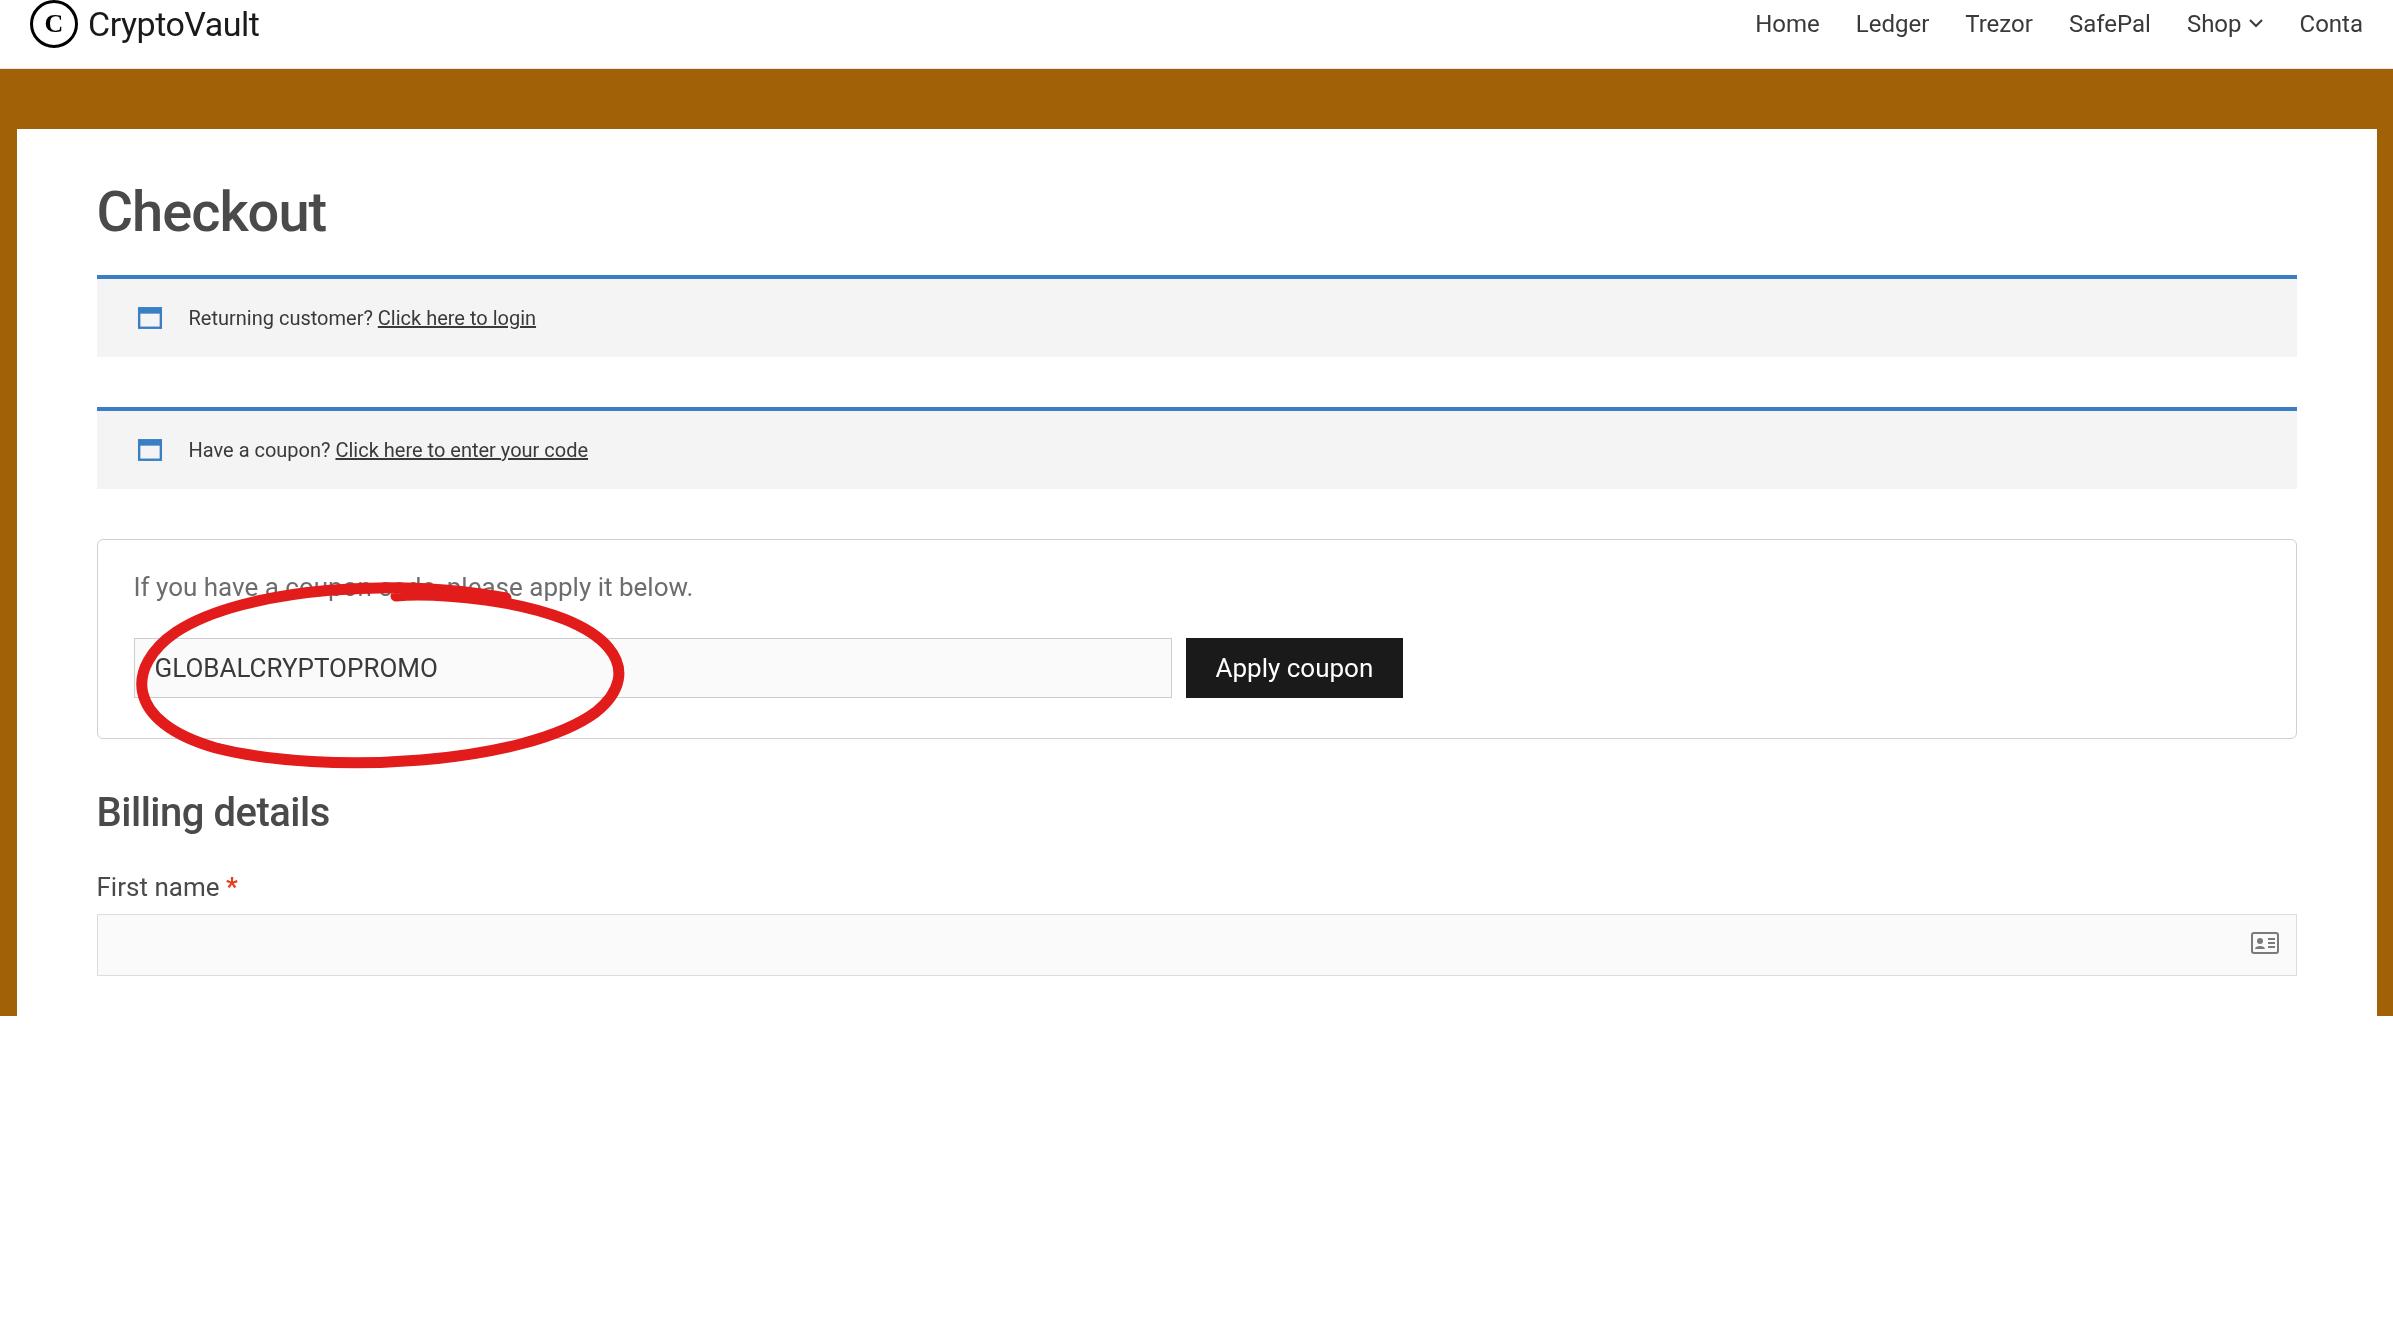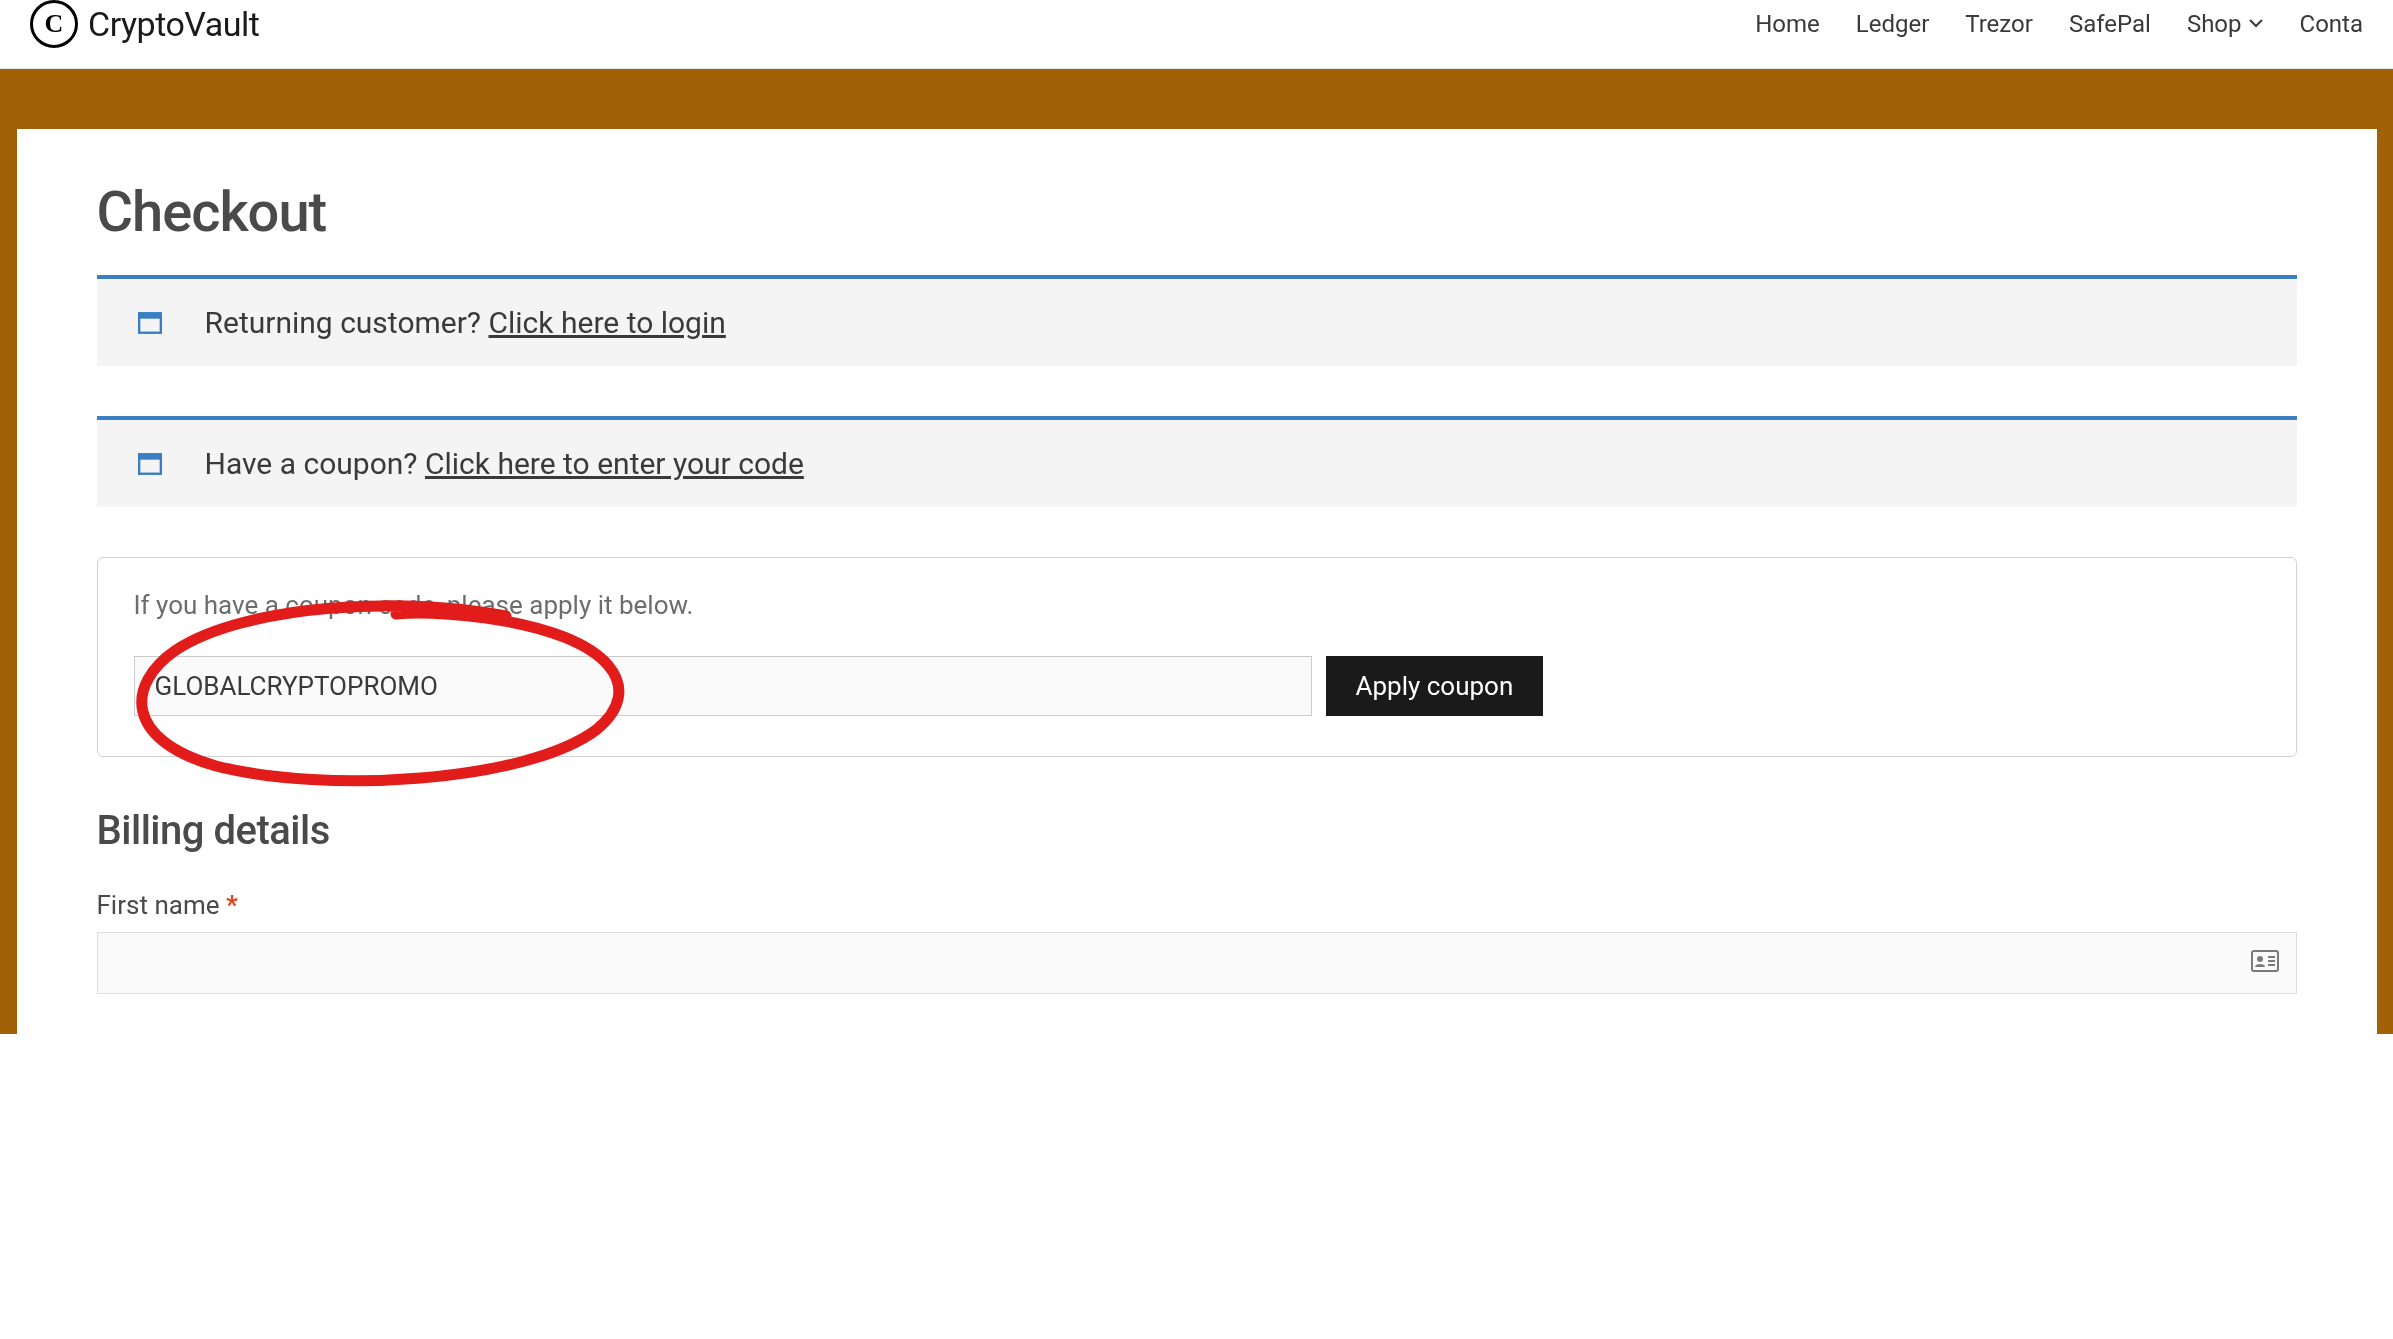--- a/index.html
+++ b/index.html
@@ -74,23 +74,23 @@
     color: #4a4a4a;
     margin-bottom: 30px;
     letter-spacing: -1px;
   }
   .notice {
     border-top: 4px solid #3a7fc4;
     background: #f4f4f4;
     padding: 26px 40px;
     display: flex;
     align-items: center;
-    gap: 42px;
+    gap: 26px;
     margin-bottom: 50px;
-    font-size: 30px;
+    font-size: 20px;
     color: #3a3a3a;
     text-align: right;
   }
   .notice:last-of-type { margin-bottom: 30px; }
   .notice-icon {
     width: 26px;
     height: 26px;
     flex-shrink: 0;
   }
   .notice-icon svg { display: block; }
@@ -111,21 +111,21 @@
     color: #6d6d6d;
     margin-bottom: 36px;
   }
   .coupon-row {
     display: flex;
     gap: 14px;
     align-items: stretch;
     position: relative;
   }
   .coupon-input {
-    width: 1178px;
+    width: 1038px;
     max-width: 100%;
     padding: 14px 20px;
     font-size: 26px;
     border: 1px solid #ccc;
     background: #fafafa;
     color: #3a3a3a;
     font-family: inherit;
   }
   .apply-btn {
     background: #1a1a1a;

